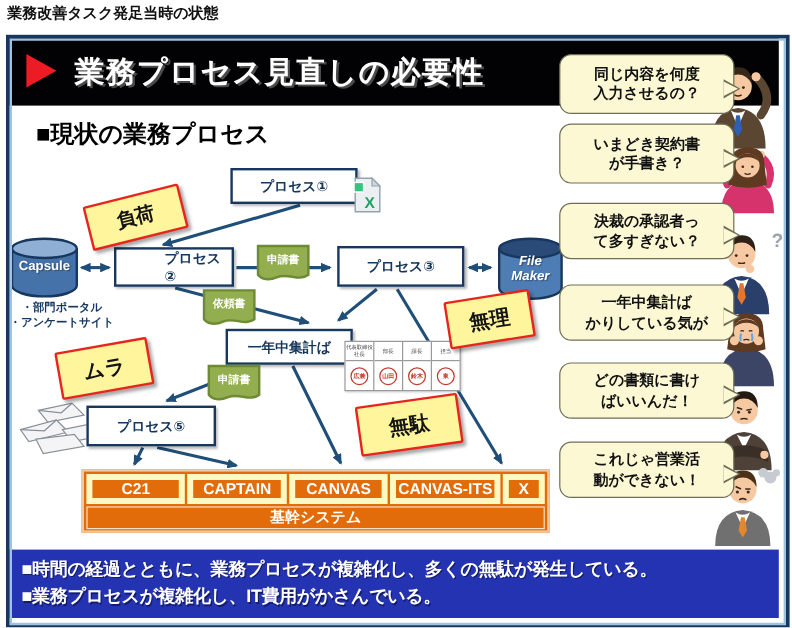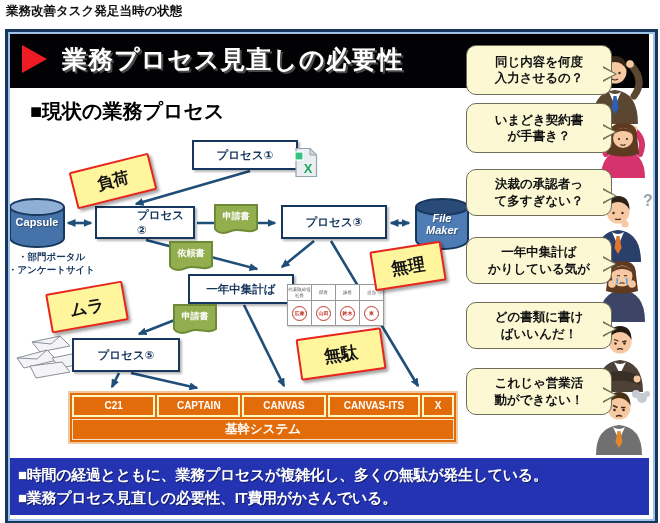--- a/index.html
+++ b/index.html
@@ -36,22 +36,22 @@
   .stamp-col:last-child{border-right:none;}
   .stamp-h{height:15px;border-bottom:1px solid #999;font-size:4.5px;color:#444;
         display:flex;align-items:center;justify-content:center;text-align:center;line-height:1.15;}
   .stamp-c{height:24px;display:flex;align-items:center;justify-content:center;}
   .hanko{width:13px;height:13px;border:1.3px solid #C0392B;border-radius:50%;color:#C0392B;
         font-size:5px;font-weight:bold;display:flex;align-items:center;justify-content:center;}
   .sysbar{left:68px;top:391px;width:390px;height:53px;background:#E36C0A;
         border:2px solid #F0C9A2;box-sizing:border-box;z-index:4;padding:2px;
         display:flex;flex-direction:column;gap:2px;}
   .sysrow{display:flex;gap:2px;flex:1.15;}
-  .syscell{border:2px solid #fef9c3;background:#E36C0A;color:#fff;font-weight:bold;
-        font-size:10px;display:flex;align-items:center;justify-content:center;}
+  .syscell{border:5px solid #fef9c3;background:#E36C0A;color:#fff;font-weight:bold;
+        font-size:13px;display:flex;align-items:center;justify-content:center;}
   .sysbase{flex:1;border:1px solid #F7DFC5;color:#fff;font-weight:bold;font-size:12.5px;
         display:flex;align-items:center;justify-content:center;}
   .bubble{background:#FCF8D4;border:1.5px solid #6E6E58;border-radius:10px;display:flex;
         align-items:center;justify-content:center;text-align:center;font-weight:bold;
         font-size:12.5px;color:#111;white-space:pre-line;line-height:1.32;z-index:6;
         box-sizing:border-box;}
   .bubble::before{content:"";position:absolute;right:-14px;top:58%;transform:translateY(-50%);
         border:8px solid transparent;border-left:14px solid #6E6E58;}
   .bubble::after{content:"";position:absolute;right:-10px;top:58%;transform:translateY(-50%);
         border:6.5px solid transparent;border-left:12px solid #FCF8D4;}
@@ -294,17 +294,17 @@
     <circle cx="36" cy="23" r="11.5" fill="#F7C9A2"></circle>
     <path d="M24.5 21 q0 -14 11.5 -14 q11.5 0 11.5 14 q-4 -8 -11.5 -8 q-7.5 0 -11.5 8 z" fill="#4A3016"></path>
     <path d="M30 20.5 l4.5 2 M42.5 22.5 l-4.5 0" stroke="#3a2a1e" stroke-width="1.4"></path>
     <circle cx="31.5" cy="25" r="1.3" fill="#3a2a1e"></circle>
       <circle cx="40.5" cy="25" r="1.3" fill="#3a2a1e"></circle>
     <path d="M33 31.5 q3 -2 6 0" stroke="#3a2a1e" stroke-width="1.3" fill="none"></path>
   </svg>
 
   <div class="abs bottom-bar">
     <div class="concl">■時間の経過とともに、業務プロセスが複雑化し、多くの無駄が発生している。</div>
-    <div class="concl">■業務プロセス見直しの必要性、IT費用がかさんでいる。</div>
+    <div class="concl">■業務プロセスが複雑化し、IT費用がかさんでいる。</div>
   </div>
 
   <div class="abs frame"></div>
 </div>
 
 </body></html>

